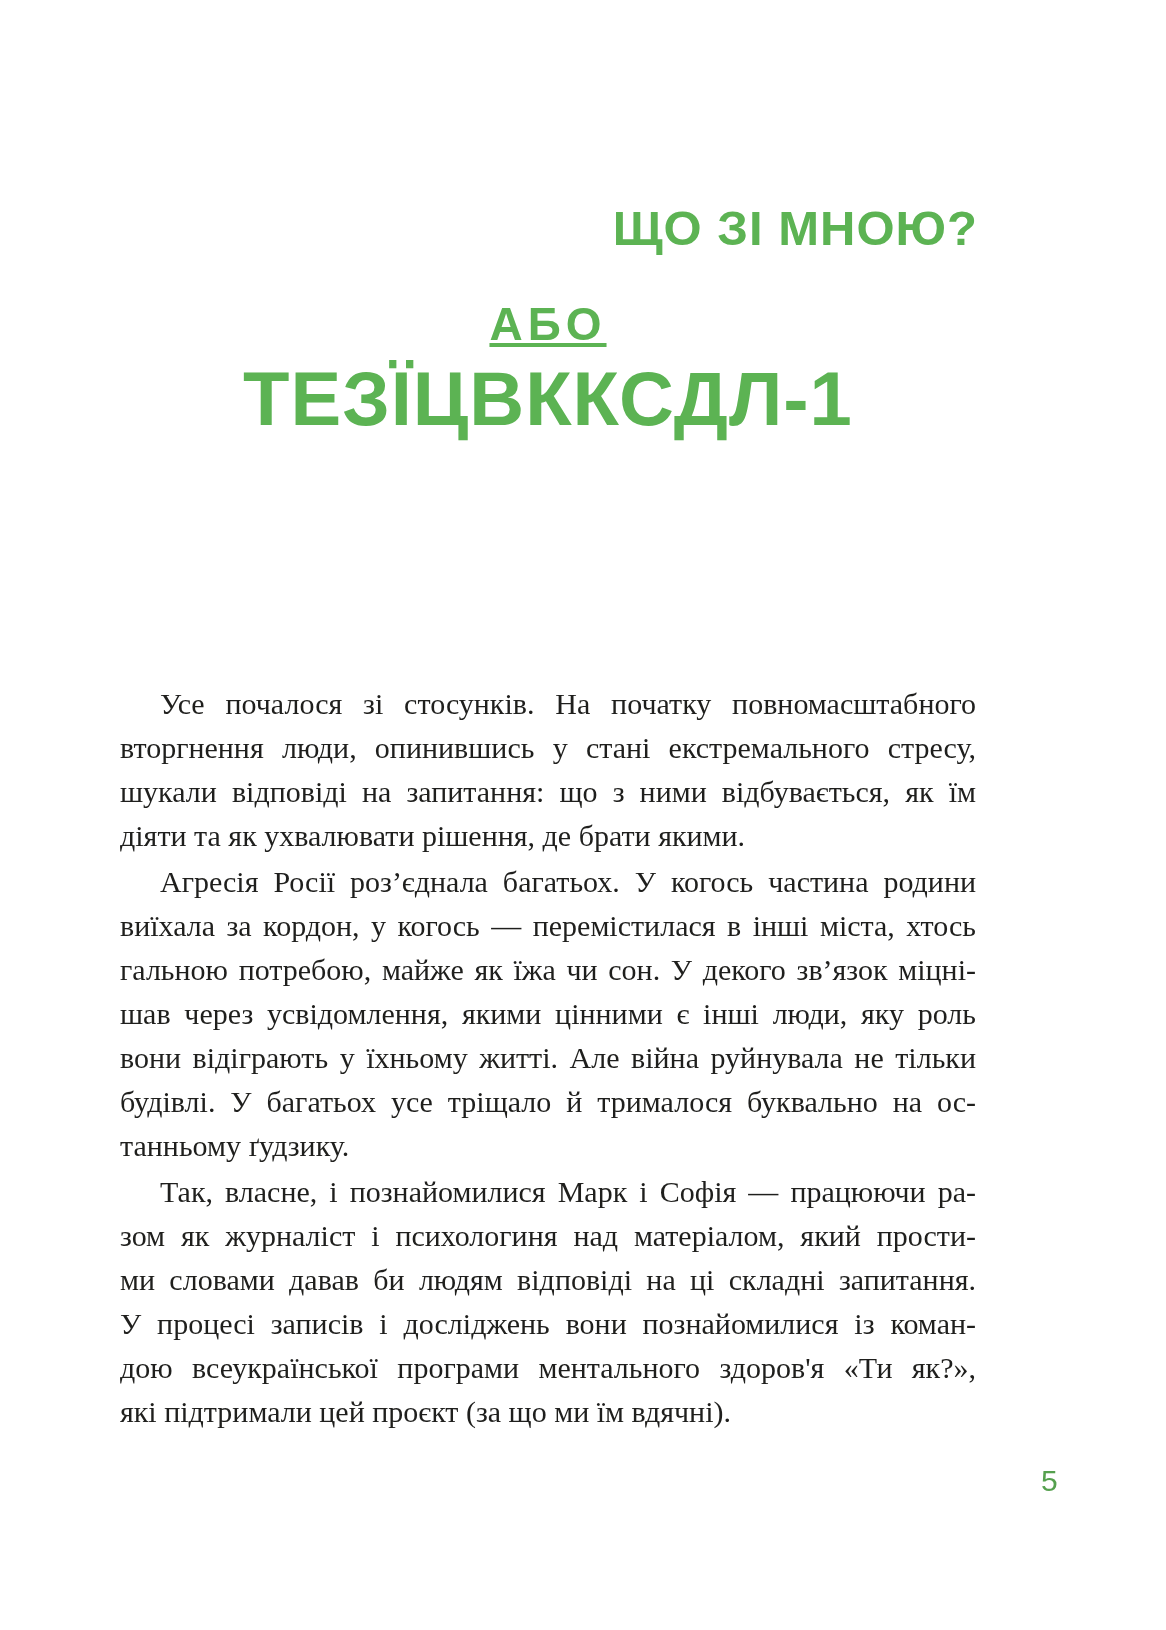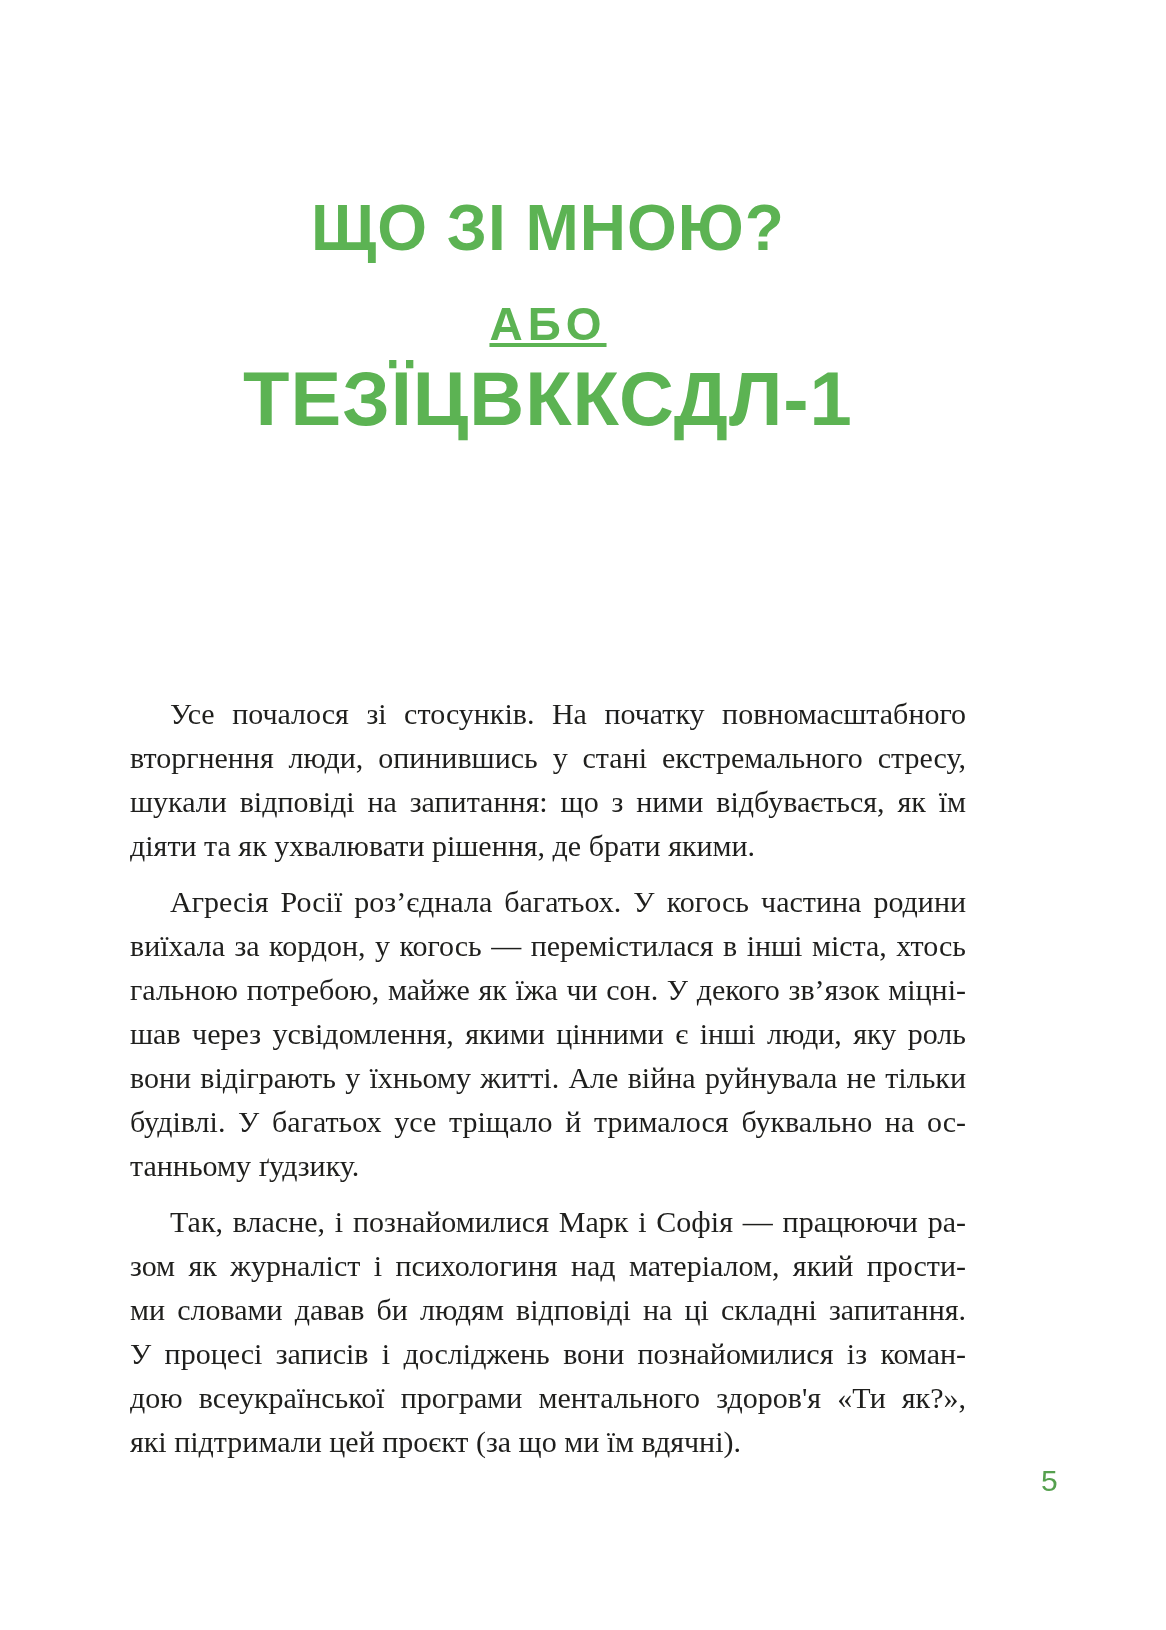--- a/index.html
+++ b/index.html
@@ -20,23 +20,24 @@
     left: 118px;
     top: 0;
     width: 860px;
     text-align: center;
     font-family: "Liberation Sans", "DejaVu Sans", sans-serif;
     font-weight: 700;
     color: #5cb353;
   }
   .title-line-1 {
     margin-top: 190px;
-    font-size: 64px;
+    font-size: 49px;
     line-height: 76px;
     letter-spacing: 1px;
+    text-align: right;
   }
   .title-line-2 {
     margin-top: 35px;
     font-size: 46px;
     line-height: 46px;
     letter-spacing: 5px;
     text-decoration: underline;
   }
   .title-line-3 {
     margin-top: 14px;
@@ -48,21 +49,21 @@
   .body-text {
     position: absolute;
     left: 118px;
     top: 680px;
     width: 860px;
     font-family: "Liberation Serif", "DejaVu Serif", serif;
     font-size: 30px;
     line-height: 44px;
     color: #1f1f1d;
   }
-  .paragraph { margin: 12px; }
+  .paragraph { margin: 2px; }
   .ln {
     text-align: justify;
     text-align-last: justify;
     white-space: normal;
     hyphens: none;
   }
   .ln.first-ln { text-indent: 40px; }
   .ln.last-ln { text-align-last: left; }
   
   .folio {

